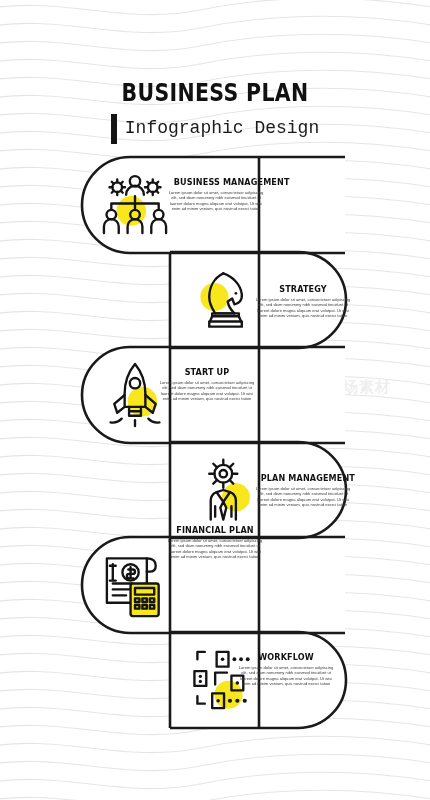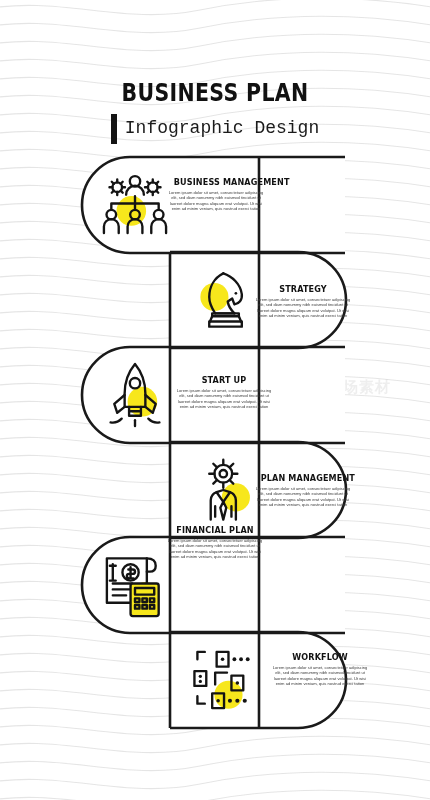--- a/index.html
+++ b/index.html
@@ -304,21 +304,21 @@
     <circle cx="50" cy="34" r="7"></circle>
     <path d="M36 50 L22 62 L26 74 L36 66"></path>
     <path d="M64 50 L78 62 L74 74 L64 66"></path>
     <path d="M42 66 V78 H58 V66"></path>
     <path d="M44 72 H56"></path>
     <path d="M32 82 C 27 87, 22 88, 17 87"></path>
     <path d="M50 84 V92"></path>
     <path d="M68 82 C 73 87, 78 88, 83 87"></path>
   </g>
 </svg>
-<div class="row-text" style="left:176px; top:366px;margin-top:8px;">
+<div class="row-text" style="left:159px; top:366px;">
   <div class="row-title">START UP</div>
   <div class="row-body">Lorem ipsum dolor sit amet, consectetuer adipiscing elit, sed diam nonummy nibh euismod tincidunt ut laoreet dolore magna aliquam erat volutpat. Ut wisi enim ad minim veniam, quis nostrud exerci tation</div>
 </div>
 
 <svg class="row-icon" style="left:190px; top:453px;" viewBox="0 0 100 100" xmlns="http://www.w3.org/2000/svg">
   <circle cx="62" cy="60" r="19" fill="#F7E71C"></circle>
   <g stroke="#141414" stroke-width="3.2" fill="none" stroke-linecap="round" stroke-linejoin="round">
     <circle cx="45" cy="28" r="12"></circle>
     <circle cx="45" cy="28" r="5"></circle>
     <path d="M45 16 v-7 M45 40 v7 M33 28 h-7 M57 28 h7
@@ -378,16 +378,16 @@
     <g fill="#141414" stroke="none">
       <circle cx="60" cy="22" r="2.6"></circle>
         <circle cx="69" cy="22" r="2.6"></circle>
         <circle cx="78" cy="22" r="2.6"></circle>
       <circle cx="54" cy="78" r="2.8"></circle>
         <circle cx="64" cy="78" r="2.8"></circle>
         <circle cx="74" cy="78" r="2.8"></circle>
     </g>
   </g>
 </svg>
-<div class="row-text" style="left:272px; top:651px;">
+<div class="row-text" style="left:238px; top:651px;">
   <div class="row-title">WORKFLOW</div>
   <div class="row-body">Lorem ipsum dolor sit amet, consectetuer adipiscing elit, sed diam nonummy nibh euismod tincidunt ut laoreet dolore magna aliquam erat volutpat. Ut wisi enim ad minim veniam, quis nostrud exerci tation</div>
 </div>
 
 </body></html>

